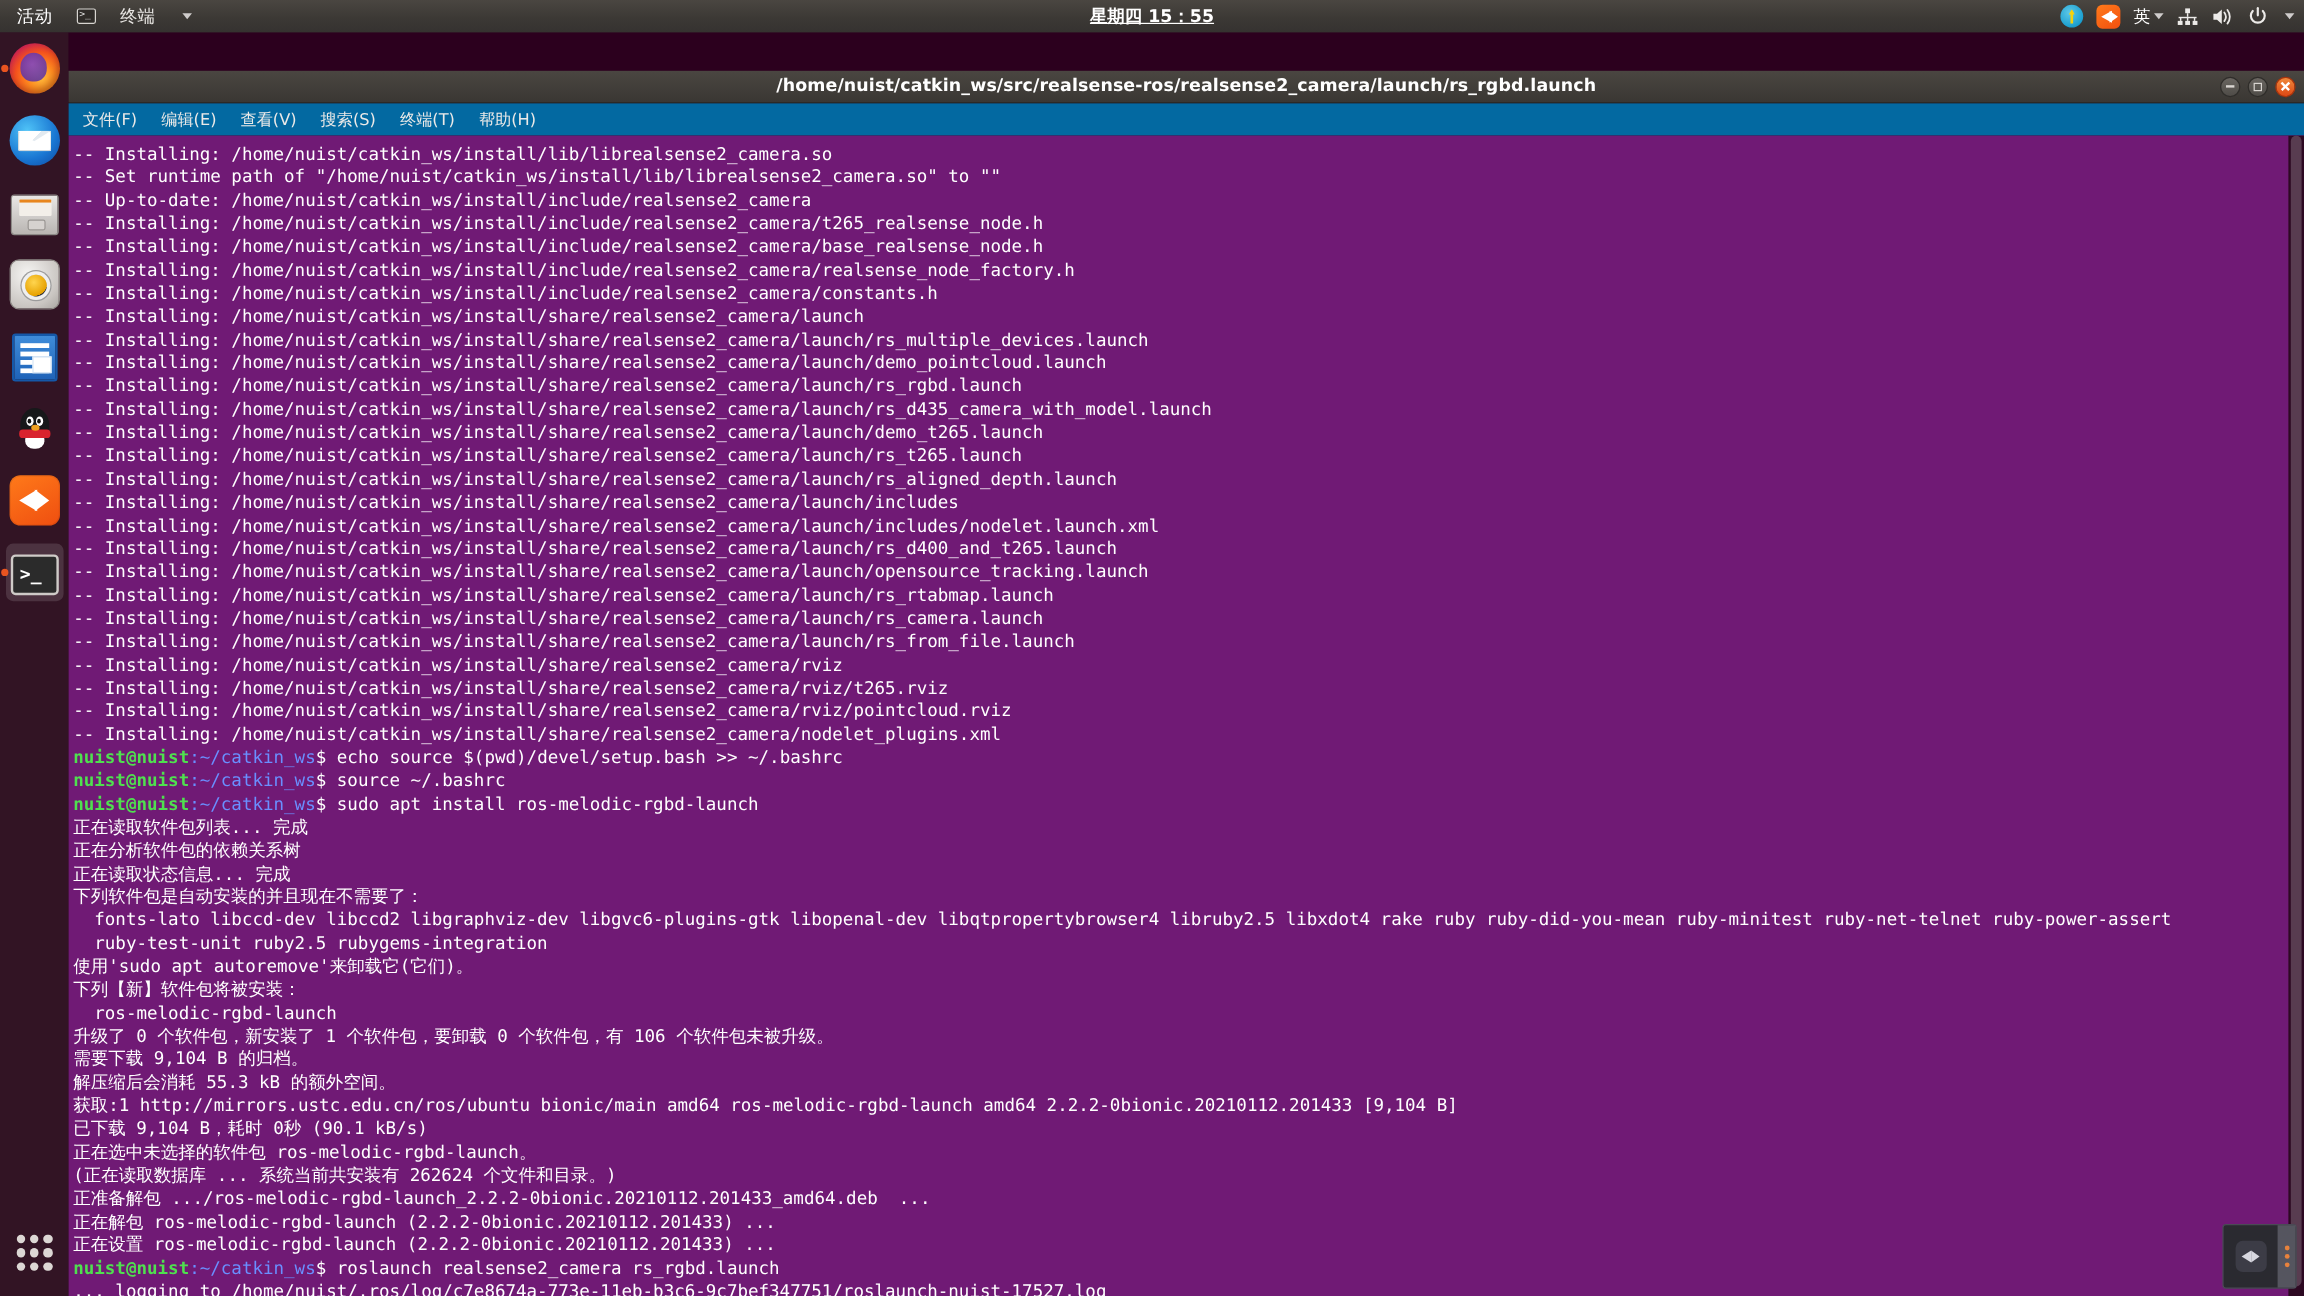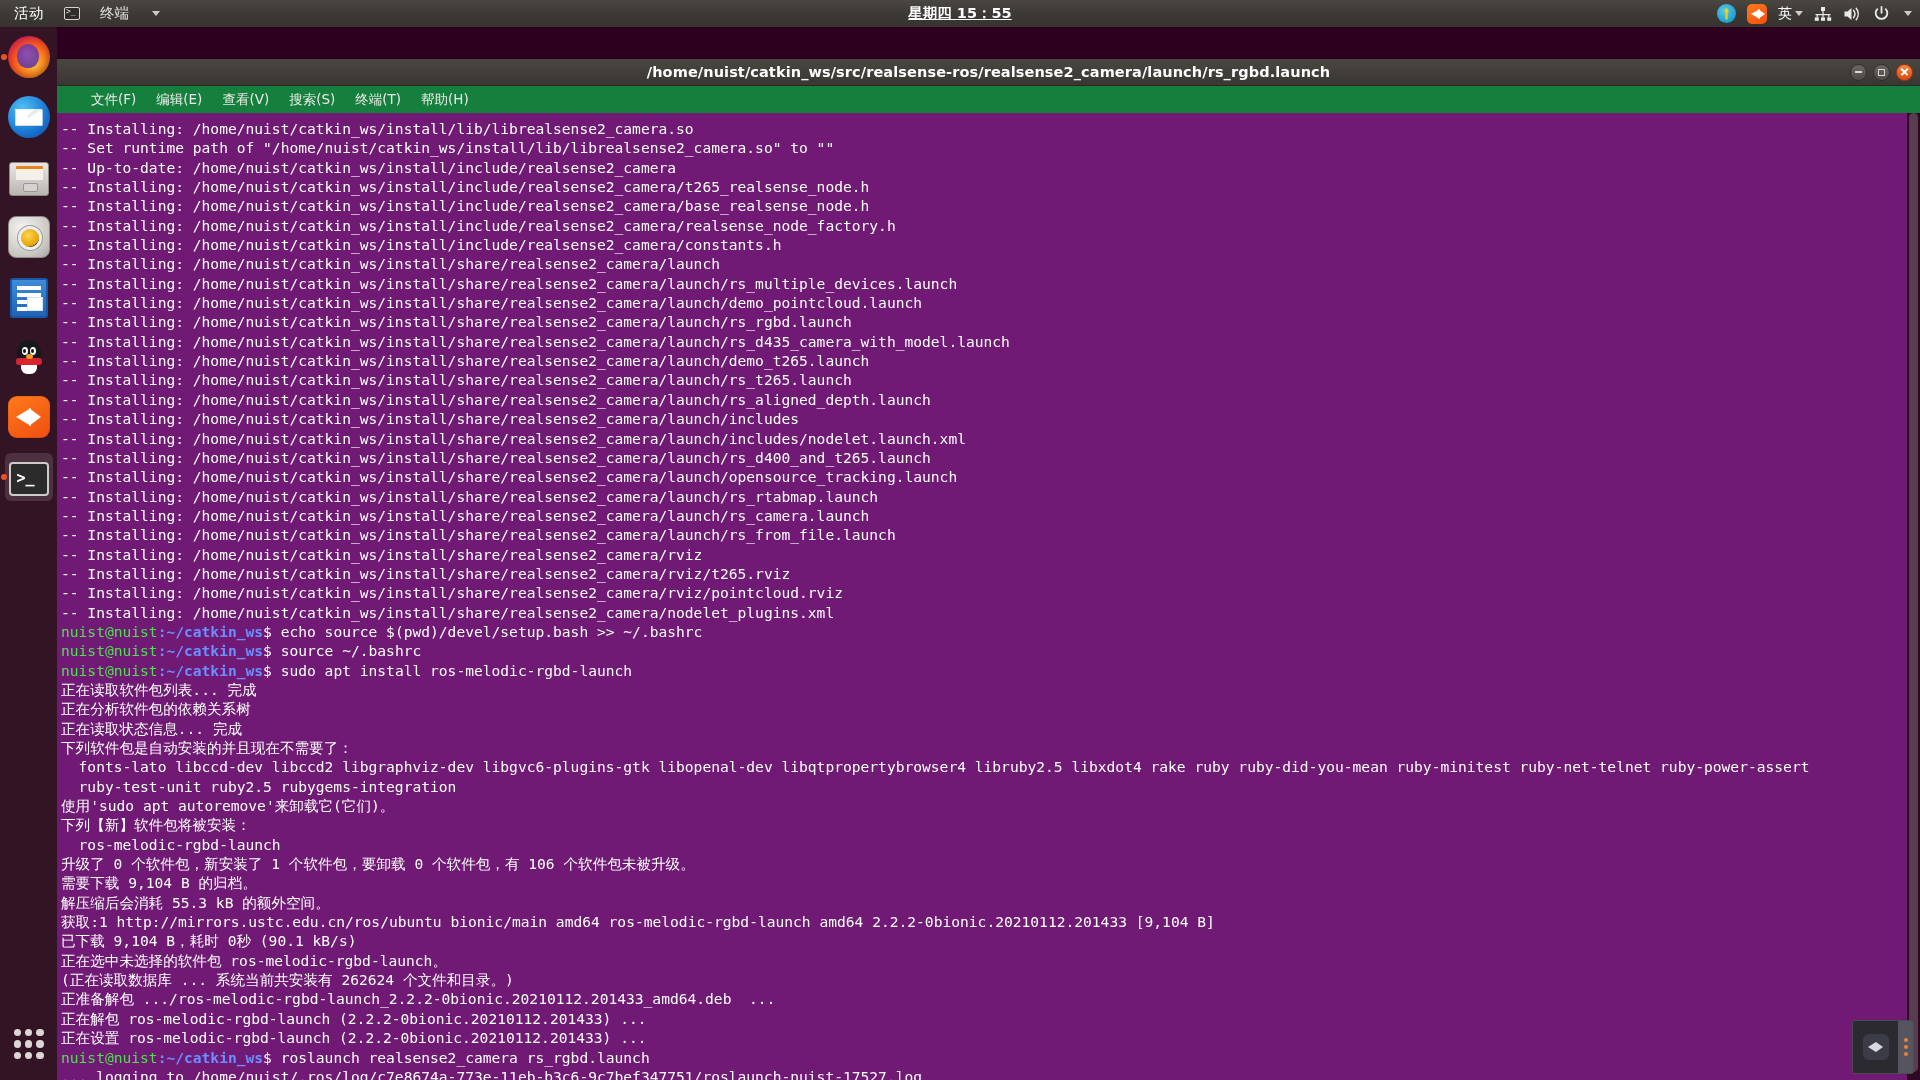--- a/index.html
+++ b/index.html
@@ -224,39 +224,39 @@
   .wbtn.close span{
     width:9px;height:9px; position:relative;
   }
   .wbtn.close span:before,.wbtn.close span:after{
     content:"";position:absolute;left:0;top:3.6px;width:9px;height:1.7px;background:#fff;
   }
   .wbtn.close span:before{transform:rotate(45deg);}
   .wbtn.close span:after{transform:rotate(-45deg);}
 
   #menubar{
-    height:27px; flex:0 0 27px; background:#15803d;
-    display:flex; align-items:center; padding-left:26px; gap:4px;
+    height:27px; flex:0 0 27px; background:#0369a1;
+    display:flex; align-items:center; padding-left:4px; gap:4px;
   }
   .menu-item{
     color:#eceae8; font-size:13.5px; padding:3px 8px; border-radius:3px; white-space:nowrap;
   }
 
   #termbody{
     flex:1 1 auto; background:#701a75; position:relative; overflow:hidden;
     padding:6px 0 0 4px;
   }
   #termtext{
     font-family:"DejaVu Sans Mono","Liberation Mono",monospace;
     font-size:14.6px; line-height:19.35px; color:#ffffff;
     white-space:pre; letter-spacing:0px;
   }
   .ln{ height:19.35px; }
-  .u{ color:#4fe04f; font-weight:normal; }
-  .p{ color:#6a8fff; font-weight:bold; }
+  .u{ color:#4fe04f; font-weight:bold; }
+  .p{ color:#6a8fff; font-weight:normal; }
   .w{ color:#ffffff; }
 
   #scrollbar{
     position:absolute; right:0; top:0; width:13px; height:100%;
     background:#2d0922;
   }
   #scrollthumb{
     position:absolute; right:2px; top:0; width:9px; height:96%;
     background:rgba(190,180,188,.30); border-radius:5px;
   }

